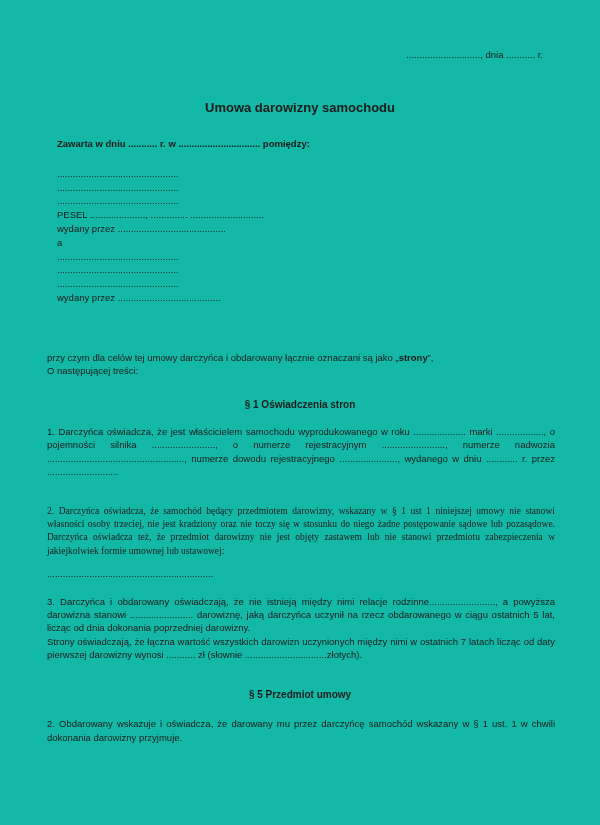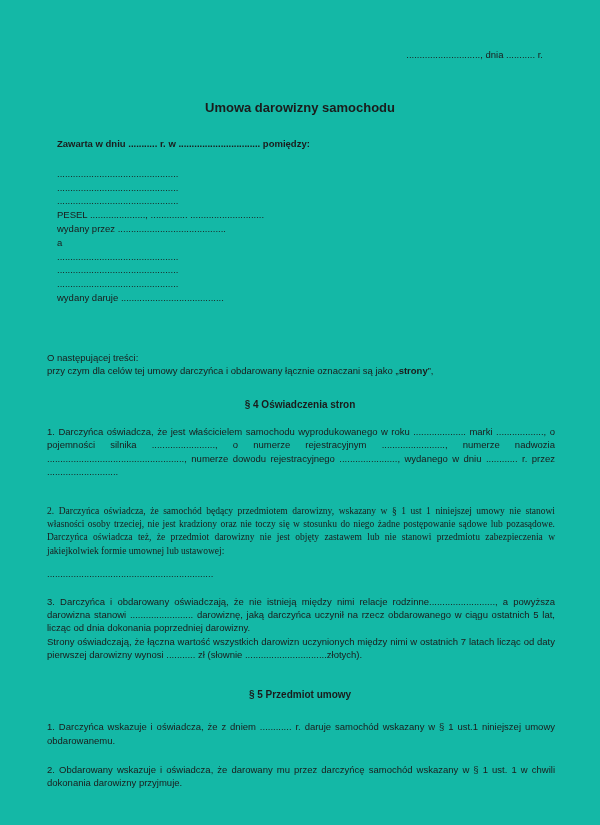--- a/index.html
+++ b/index.html
@@ -71,39 +71,38 @@
   <div class="parties">
     <div class="line">..............................................</div>
     <div class="line">..............................................</div>
     <div class="line">..............................................</div>
     <div class="line">PESEL ....................., .............. ............................</div>
     <div class="line">wydany przez .........................................</div>
     <div class="line">a</div>
     <div class="line">..............................................</div>
     <div class="line">..............................................</div>
     <div class="line">..............................................</div>
-    <div class="line">wydany daruje .......................................</div>
+    <div class="line">wydany przez .......................................</div>
   </div>
 
   <div class="note">
+    <div><span>przy czym dla celów tej umowy darczyńca i obdarowany łącznie oznaczani są jako „</span><span class="term">strony</span><span>”,</span></div>
     <div>O następującej treści:</div>
-    <div><span>przy czym dla celów tej umowy darczyńca i obdarowany łącznie oznaczani są jako „</span><span class="term">strony</span><span>”,</span></div>
   </div>
 
-  <div class="sec-heading">§ 4 Oświadczenia stron</div>
+  <div class="sec-heading">§ 1 Oświadczenia stron</div>
 
   <div class="para">1. Darczyńca oświadcza, że jest właścicielem samochodu wyprodukowanego w roku .................... marki .................., o pojemności silnika ........................, o numerze rejestracyjnym ........................, numerze nadwozia ...................................................., numerze dowodu rejestracyjnego ......................, wydanego w dniu ............ r. przez ...........................</div>
 
   <div class="para gap">2. Darczyńca oświadcza, że samochód będący przedmiotem darowizny, wskazany w § 1 ust 1 niniejszej umowy nie stanowi własności osoby trzeciej, nie jest kradziony oraz nie toczy się w stosunku do niego żadne postępowanie sądowe lub pozasądowe. Darczyńca oświadcza też, że przedmiot darowizny nie jest objęty zastawem lub nie stanowi przedmiotu zabezpieczenia w jakiejkolwiek formie umownej lub ustawowej:</div>
   <div class="fill-line">...............................................................</div>
 
   <div class="para">
     <span>3. Darczyńca i obdarowany oświadczają, że nie istnieją między nimi relacje rodzinne........................., a powyższa darowizna stanowi ........................ darowiznę, jaką darczyńca uczynił na rzecz obdarowanego w ciągu ostatnich 5 lat, licząc od dnia dokonania poprzedniej darowizny.</span><br>
     <span>Strony oświadczają, że łączna wartość wszystkich darowizn uczynionych między nimi w ostatnich 7 latach licząc od daty pierwszej darowizny wynosi ........... zł (słownie ...............................złotych).</span>
   </div>
 
   <div class="sec-heading sec2-heading">§ 5 Przedmiot umowy</div>
 
-  <div class="para s2p1">1. Darczyńca wskazuje i oświadcza, że z dniem ............ r. daruje samochód wskazany w § 1 ust.1 niniejszej umowy obdarowanemu.</div>
 
   <div class="para s2p2">2. Obdarowany wskazuje i oświadcza, że darowany mu przez darczyńcę samochód wskazany w § 1 ust. 1 w chwili dokonania darowizny przyjmuje.</div>
 
 </div>
 
 </body></html>

